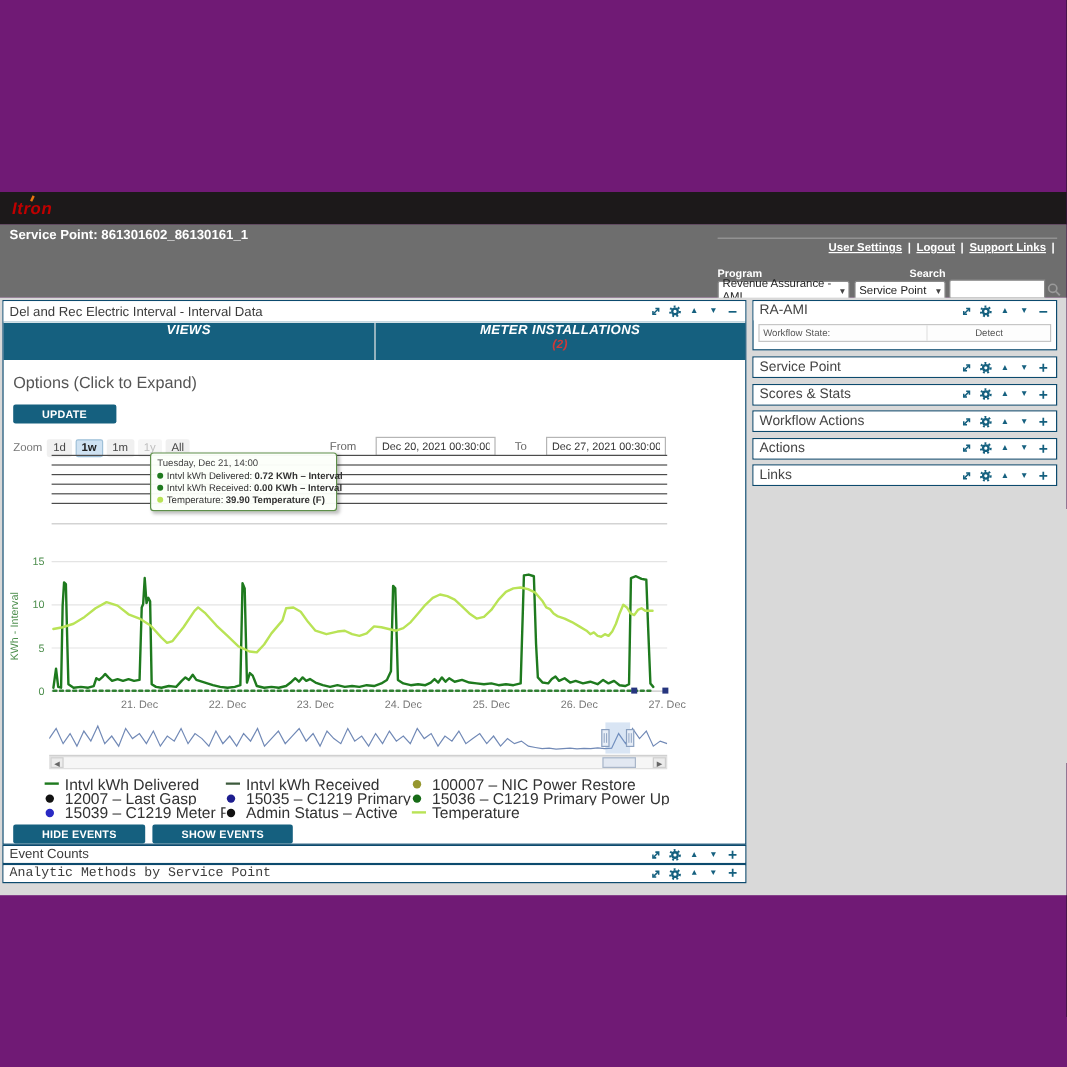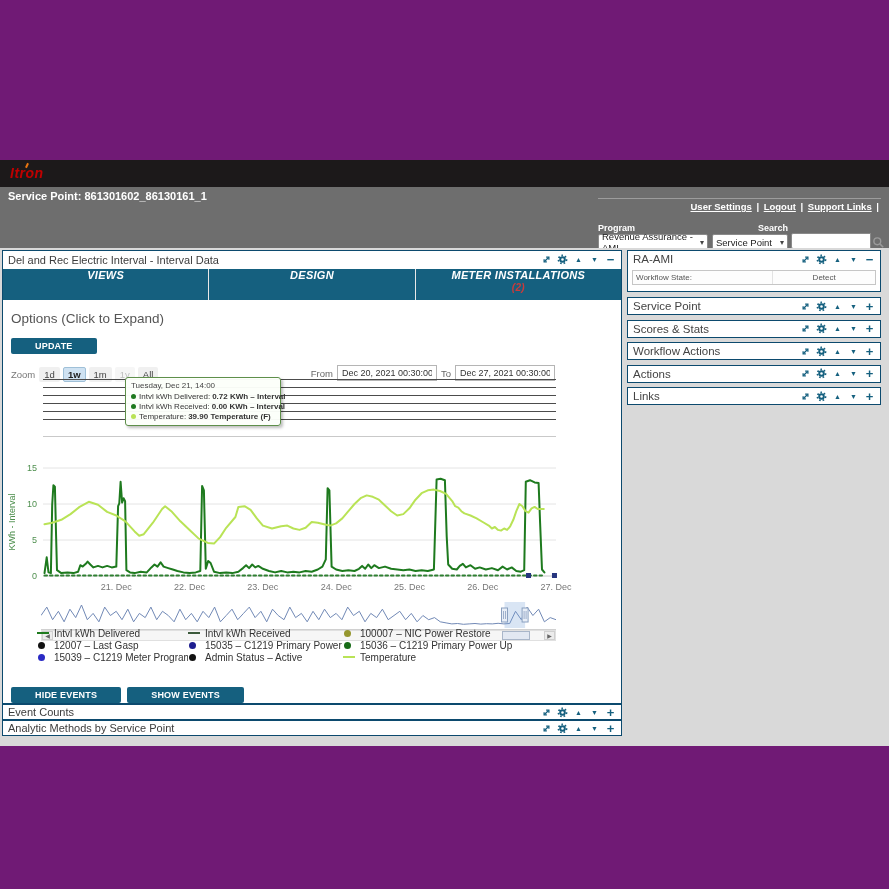--- a/index.html
+++ b/index.html
@@ -49,21 +49,21 @@
 
   #options-label { margin:11px 0 0 8px; font-size:13.5px; color:#555; }
   .teal-btn { display:inline-block; background:#15607f; color:#fff; font-size:9px; font-weight:bold; padding:3px 24px; border-radius:2px; border:none; cursor:pointer; letter-spacing:0.2px; }
   #update-wrap { margin:9px 0 0 8px; }
 
   #zoom-row { position:relative; margin:13px 0 0 8px; height:16px; font-size:9.5px; color:#777; }
   #zoom-row .zlabel { margin-right:4px; }
   .zbtn { display:inline-block; padding:2px 5px; margin-right:3px; background:#f0f0f0; color:#444; border-radius:2px; cursor:pointer; }
   .zbtn.sel { background:#cfe2f2; border:1px solid #9fc0d8; padding:1px 4px; font-weight:bold; color:#222; }
   .zbtn.dis { color:#bfbfbf; background:#f6f6f6; cursor:default; }
-  #range-wrap { position:absolute; right:66px; top:-2px; display:flex; align-items:center; gap:4px; color:#666; }
+  #range-wrap { position:absolute; right:66px; top:-2px; display:flex; align-items:center; gap:16px; color:#666; }
   #range-wrap input { width:100px; height:16px; border:1px solid #b5b5b5; font-size:9px; color:#333; text-align:left; padding:0 4px; font-family:"Liberation Sans",sans-serif; }
 
   
   #event-lanes { position:absolute; left:40px; top:128px; width:513px; height:62px; }
   .lane { position:absolute; left:0; width:100%; height:0; border-top:1.6px solid #4c4c4c; }
   .lane.light { border-top:1px solid #c9c9c9; }
 
   
   #tooltip { position:absolute; left:122px; top:126px; width:156px; background:rgba(252,255,250,0.97); border:1px solid #5e8f4a; border-radius:3px; box-shadow:2px 2px 3px rgba(0,0,0,0.25); padding:3px 5px 4px 5px; font-size:8px; color:#333; z-index:5; }
   #tooltip .t-title { margin-bottom:2px; color:#444; }
@@ -75,21 +75,21 @@
   #navigator { position:absolute; left:38px; top:349px; width:515px; height:30px; border-bottom:1px solid #d0d0d0; }
   #nav-svg { position:absolute; left:0; top:0; }
 
   
   #scrollbar { position:absolute; left:38px; top:379px; width:515px; height:11px; background:#f6f6f6; border:1px solid #e0e0e0; }
   .sb-arrow { position:absolute; top:0; width:11px; height:9px; background:#ececec; border:1px solid #cfcfcf; font-size:6px; color:#666; display:flex; align-items:center; justify-content:center; cursor:pointer; }
   #sb-left { left:0; } #sb-right { right:0; }
   #sb-thumb { position:absolute; top:0; height:9px; background:#e2e8f2; border:1px solid #a9b6c9; cursor:grab; }
 
   
-  #legend { position:absolute; left:34px; top:376px; width:560px; display:grid; grid-template-columns:151px 155px auto; grid-auto-rows:12px; font-size:10px; color:#333; }
+  #legend { position:absolute; left:34px; top:396px; width:560px; display:grid; grid-template-columns:151px 155px auto; grid-auto-rows:12px; font-size:13px; color:#333; }
   .lg-item { display:flex; align-items:center; white-space:nowrap; overflow:hidden; }
   .lg-marker { flex:0 0 14px; display:flex; align-items:center; justify-content:flex-start; margin-right:3px; }
   .lg-line { width:12px; height:2.5px; }
   .lg-dash { width:12px; border-top:2.5px dashed; }
   .lg-dot { width:7px; height:7px; border-radius:50%; margin-left:1px; }
 
   #events-btns { position:absolute; left:8px; top:436px; display:flex; gap:6px;align-items:flex-end; }
 
   
   .bottom-bar { position:absolute; left:2px; width:620px; height:16px; }
@@ -170,23 +170,20 @@
               </svg>
             </span>
             <span class="ico tri">▲</span>
             <span class="ico tri">▼</span>
             <span class="ico pm">−</span>
           </span>
       </div>
       <div id="tabbar">
           <div class="tab">
             <span>VIEWS</span>
-          </div>
-          <div class="tab">
-            <span>DESIGN</span>
           </div>
           <div class="tab">
             <span>METER INSTALLATIONS</span>
             <span class="badge" style="color: rgb(204, 58, 58);">(2)</span>
           </div>
         </div>
 
       <div id="options-label">Options (Click to Expand)</div>
       <div id="update-wrap"><button class="teal-btn">UPDATE</button></div>
 
@@ -329,21 +326,21 @@
             <span>Temperature</span>
           </div>
         </div>
 
       <div id="events-btns">
         <button class="teal-btn">HIDE EVENTS</button>
         <button class="teal-btn">SHOW EVENTS</button>
       </div>
     </div>
 
-    <div class="bottom-bar panel" style="top:472px;">
+    <div class="bottom-bar panel" style="top:472px;font-family:Liberation Mono, monospace;">
       <div class="hbar">
         <span class="ptitle">Analytic Methods by Service Point</span>
         <span class="icoset">
             <span class="ico">
               <svg viewBox="0 0 12 12" width="11" height="11">
                 <g stroke="currentColor" stroke-width="1.4" fill="none">
                   <path d="M3.8 8.2 L8.2 3.8"></path>
                   <path d="M5.6 3.4 H8.6 V6.4"></path>
                   <path d="M6.4 8.6 H3.4 V5.6"></path>
                 </g>

